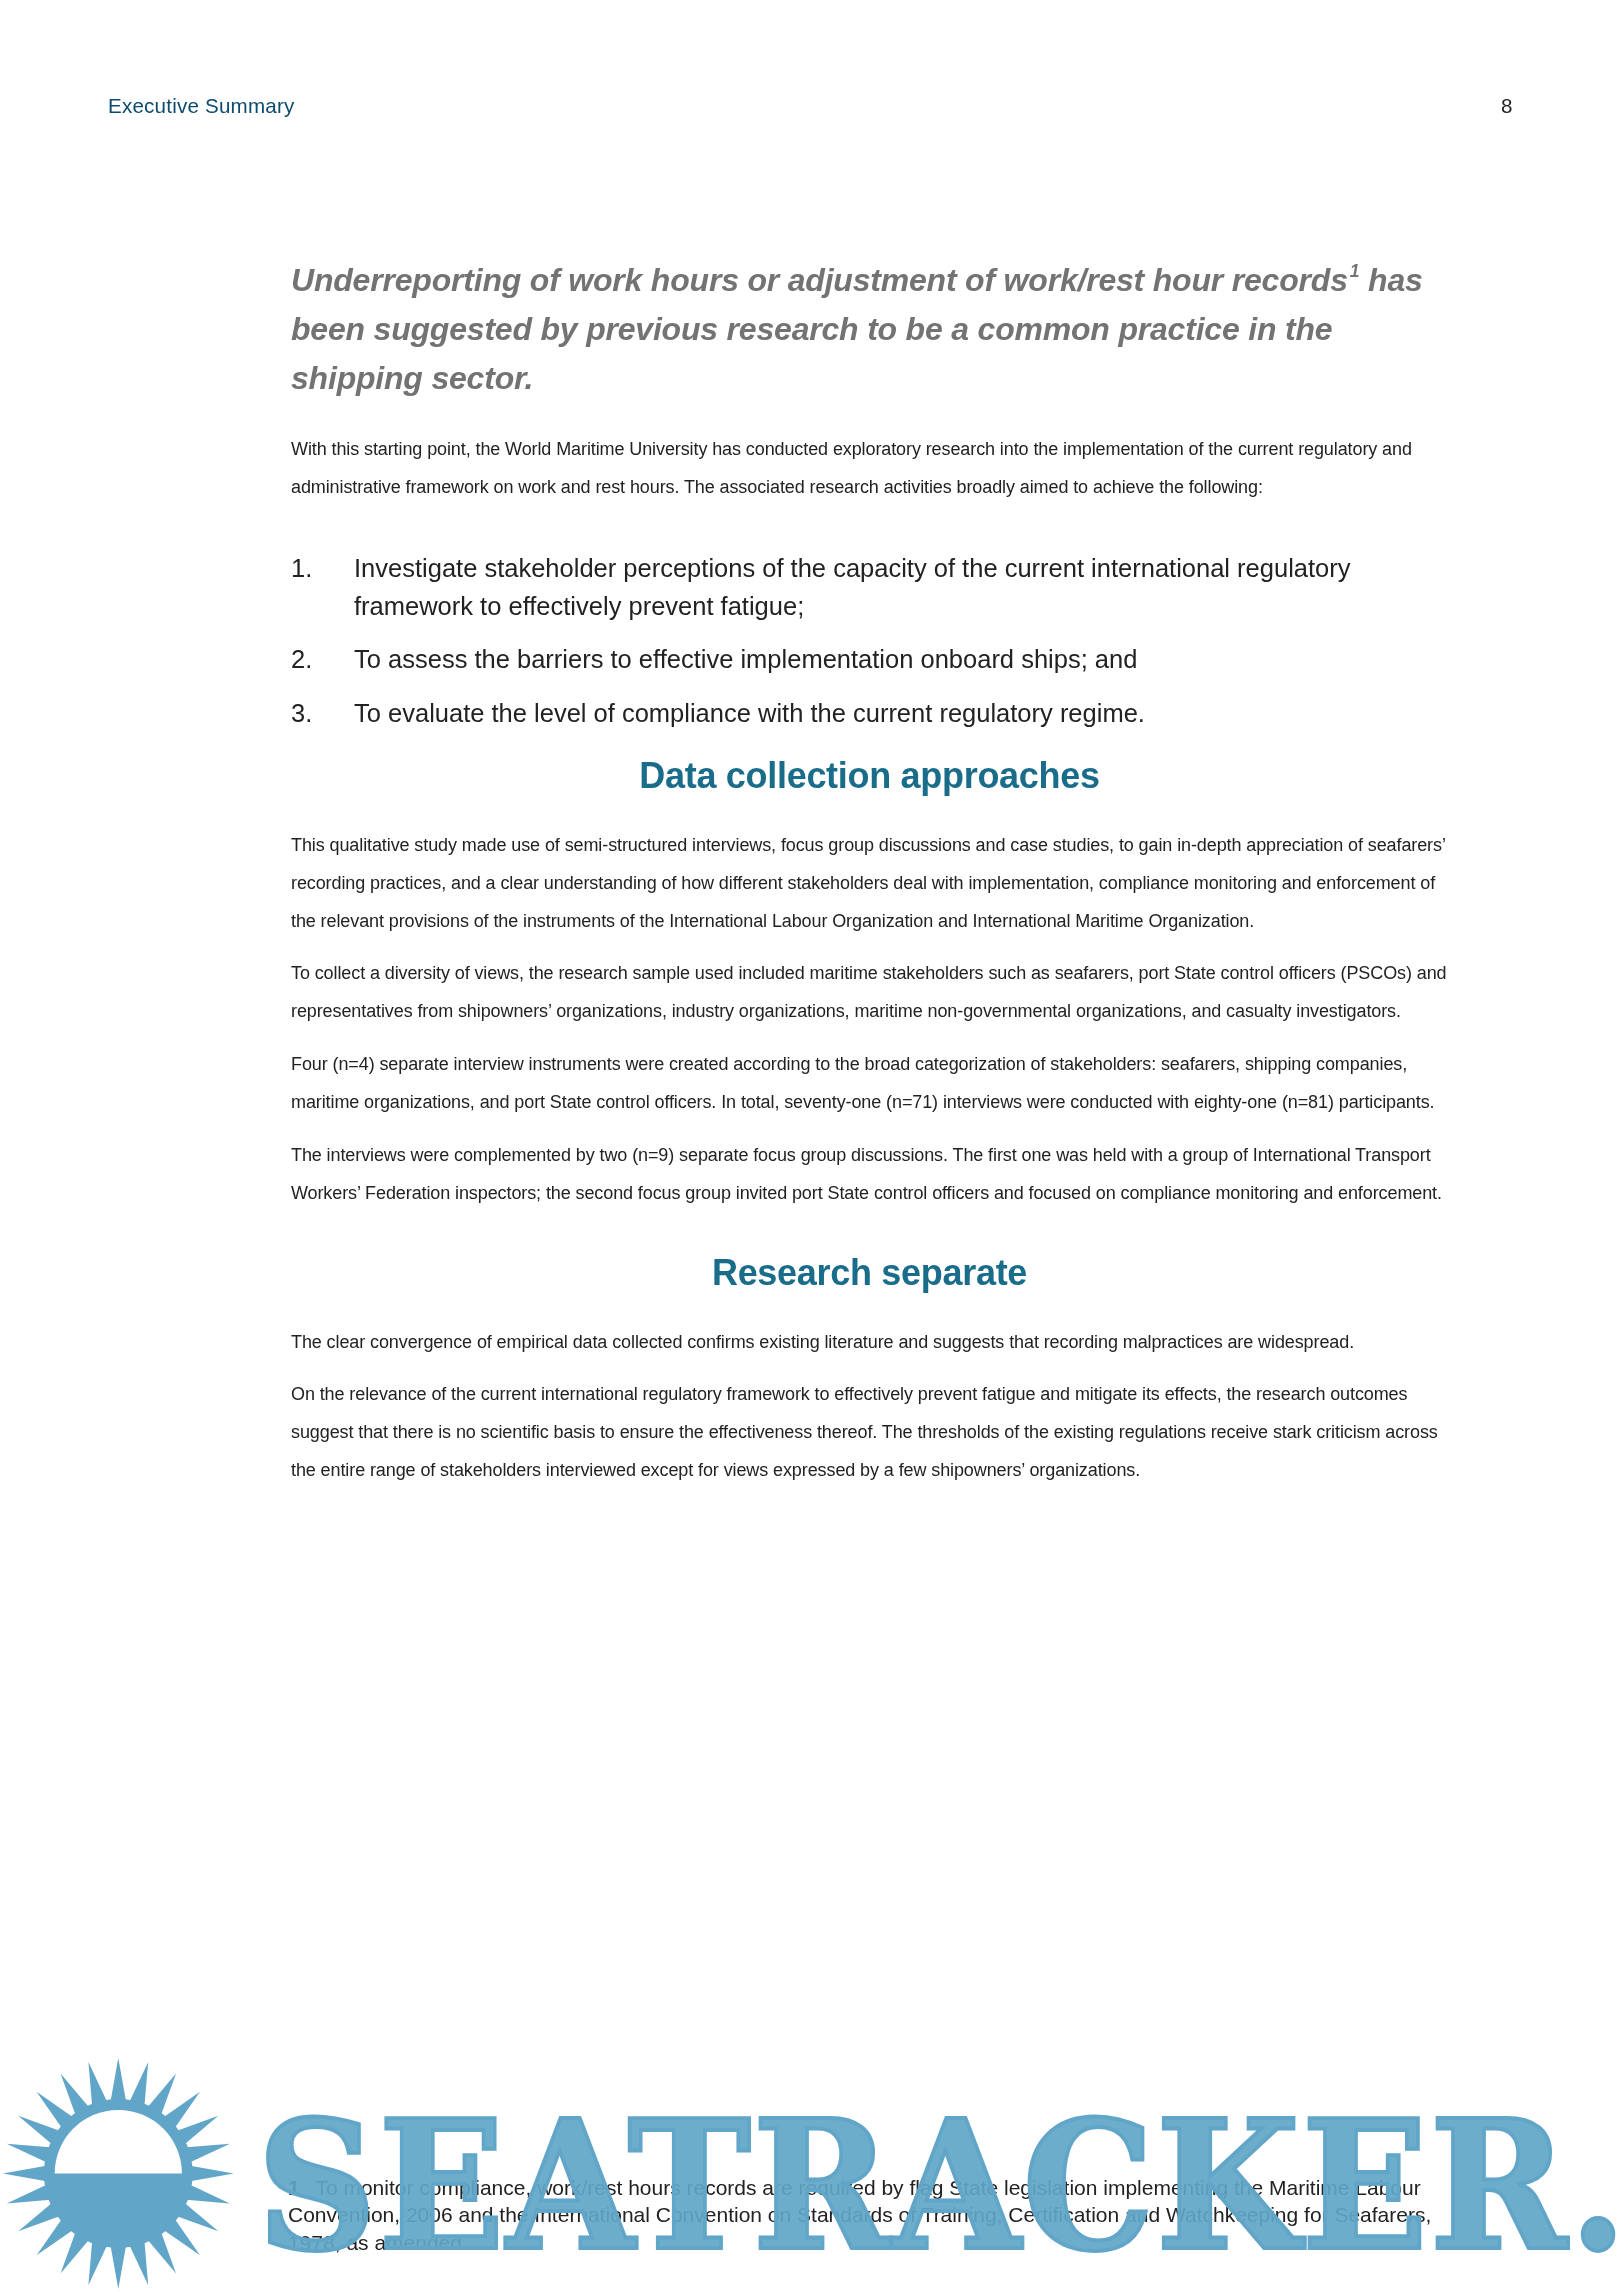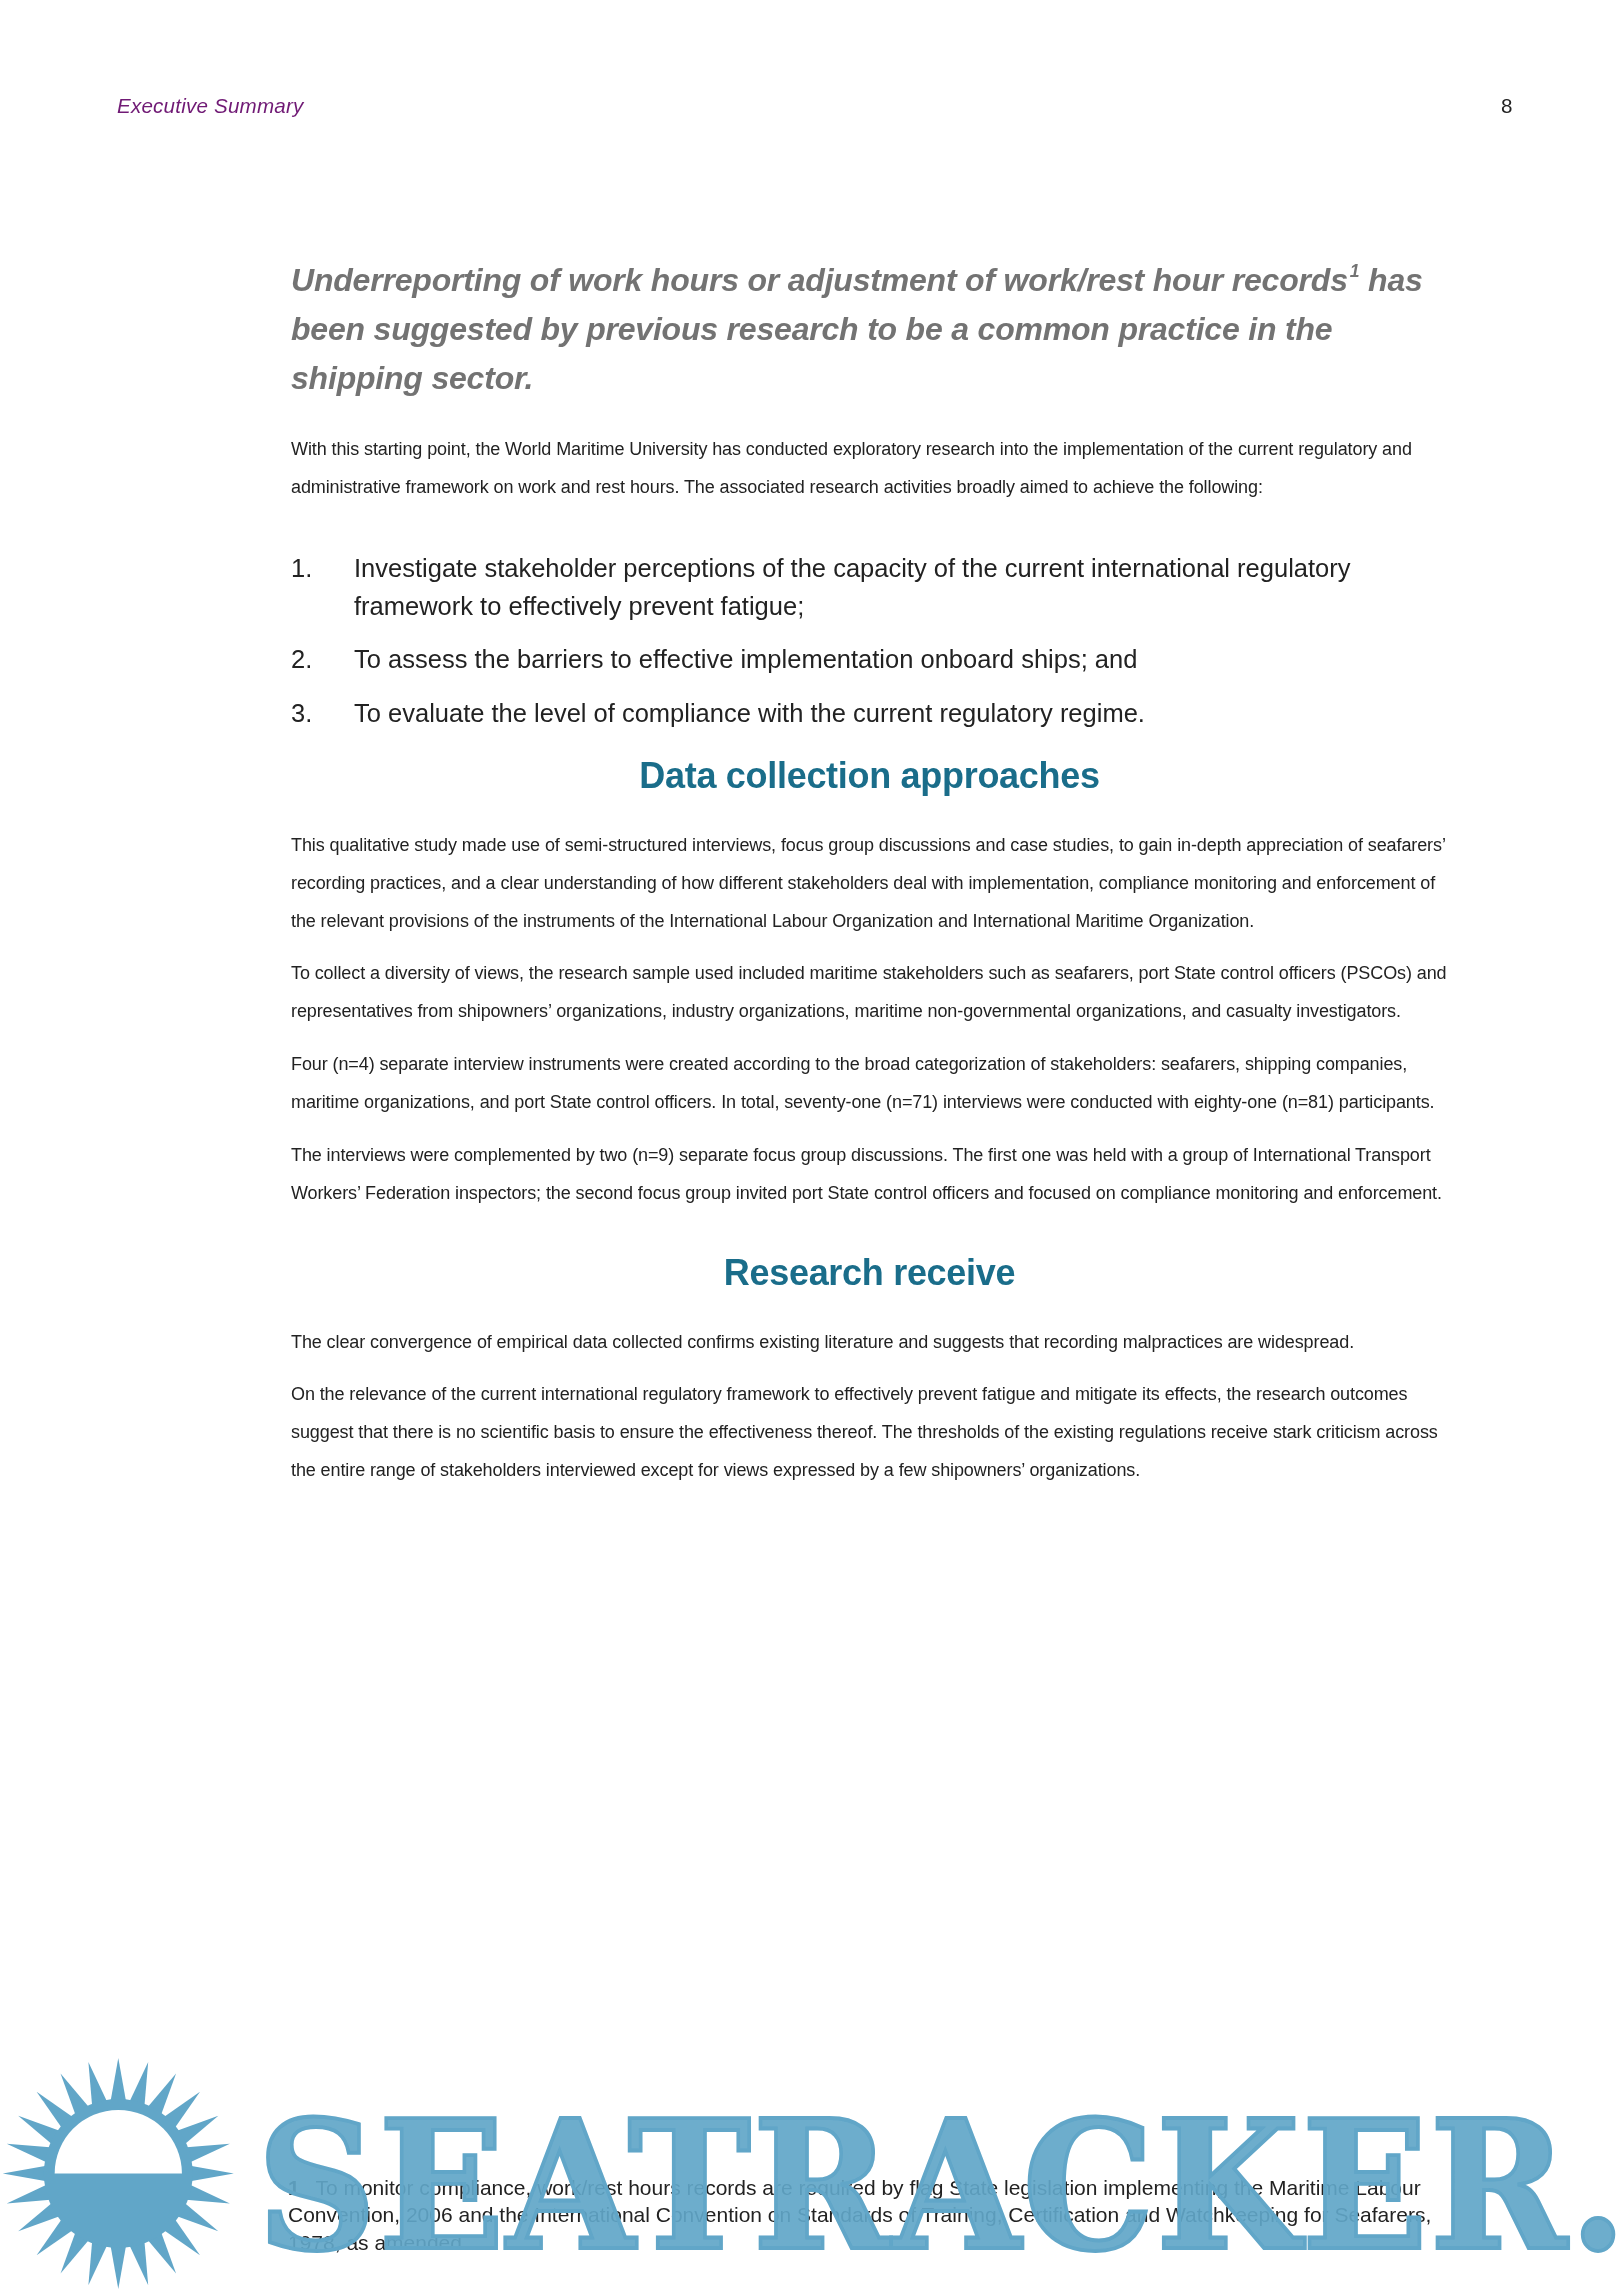--- a/index.html
+++ b/index.html
@@ -1,18 +1,18 @@
 <!DOCTYPE html>
 <html><head>
 <meta charset="utf-8">
 <style>
   html, body { margin: 0; padding: 0; background: #ffffff; }
   body { width: 1621px; height: 2293px; position: relative; overflow: hidden;
          font-family: "Liberation Sans", "DejaVu Sans", sans-serif; color: #1f1f1f; }
-  .running-head { position: absolute; left: 117px; top: 94px; font-size: 20.6px; color: #701a75; letter-spacing: 0.2px; font-style: italic; }
+  .running-head { position: absolute; left: 108px; top: 94px; font-size: 20.6px; color: #0c4a6e; letter-spacing: 0.2px; }
   .page-number { position: absolute; left: 1501px; top: 94px; font-size: 20.6px; color: #222; }
   .content { position: absolute; left: 291px; top: 247px; width: 1157px; }
   .lead { font-weight: bold; color: #737373; font-size: 32px; line-height: 49px; margin: 0 0 27px 0; letter-spacing: -0.2px; font-style: italic; }
   .lead sup { font-size: 17.6px; vertical-align: 13.7px; margin-left: 2px; }
   p.body { font-size: 18px; line-height: 38px; margin: 0 0 14.7px 0; color: #222; letter-spacing: -0.1px; }
   .intro { margin-bottom: 43px !important; }
   ol.goals { list-style: none; margin: 0 0 21.6px 0; padding: 0; }
   ol.goals li { display: flex; font-size: 25.5px; line-height: 38px; color: #222; margin-bottom: 15.7px; }
   ol.goals .num { width: 63px; flex: 0 0 63px; }
   h2.section { color: #1a6d8a; font-weight: bold; font-size: 36px; line-height: 43px; margin: 0 0 29px 0; letter-spacing: -0.3px; text-align: center; }
@@ -49,21 +49,21 @@
         <span>To evaluate the level of compliance with the current regulatory regime.</span>
       </li>
   </ol>
 
   <h2 class="section">Data collection approaches</h2>
   <p class="body">This qualitative study made use of semi-structured interviews, focus group discussions and case studies, to gain in-depth appreciation of seafarers’ recording practices, and a clear understanding of how different stakeholders deal with implementation, compliance monitoring and enforcement of the relevant provisions of the instruments of the International Labour Organization and International Maritime Organization.</p>
   <p class="body">To collect a diversity of views, the research sample used included maritime stakeholders such as seafarers, port State control officers (PSCOs) and representatives from shipowners’ organizations, industry organizations, maritime non-governmental organizations, and casualty investigators.</p>
   <p class="body">Four (n=4) separate interview instruments were created according to the broad categorization of stakeholders: seafarers, shipping companies, maritime organizations, and port State control officers. In total, seventy-one (n=71) interviews were conducted with eighty-one (n=81) participants.</p>
   <p class="body">The interviews were complemented by two (n=9) separate focus group discussions. The first one was held with a group of International Transport Workers’ Federation inspectors; the second focus group invited port State control officers and focused on compliance monitoring and enforcement.</p>
 
-  <h2 class="section sec2">Research receive</h2>
+  <h2 class="section sec2">Research separate</h2>
   <p class="body">The clear convergence of empirical data collected confirms existing literature and suggests that recording malpractices are widespread.</p>
   <p class="body">On the relevance of the current international regulatory framework to effectively prevent fatigue and mitigate its effects, the research outcomes suggest that there is no scientific basis to ensure the effectiveness thereof. The thresholds of the existing regulations receive stark criticism across the entire range of stakeholders interviewed except for views expressed by a few shipowners’ organizations.</p>
 </div>
 
 <div class="footnote"><b>1</b><span>To monitor compliance, work/rest hours records are required by flag State legislation implementing the Maritime Labour Convention, 2006 and the International Convention on Standards of Training, Certification and Watchkeeping for Seafarers, 1978, as amended.</span></div>
 
 <svg class="watermark" viewBox="0 2100 1654 239" width="1621" height="234">
   <g transform="translate(120,2218)">
     <g fill="#61a6c8">
       <polygon points="0,-118 10,-62 -10,-62"></polygon>

